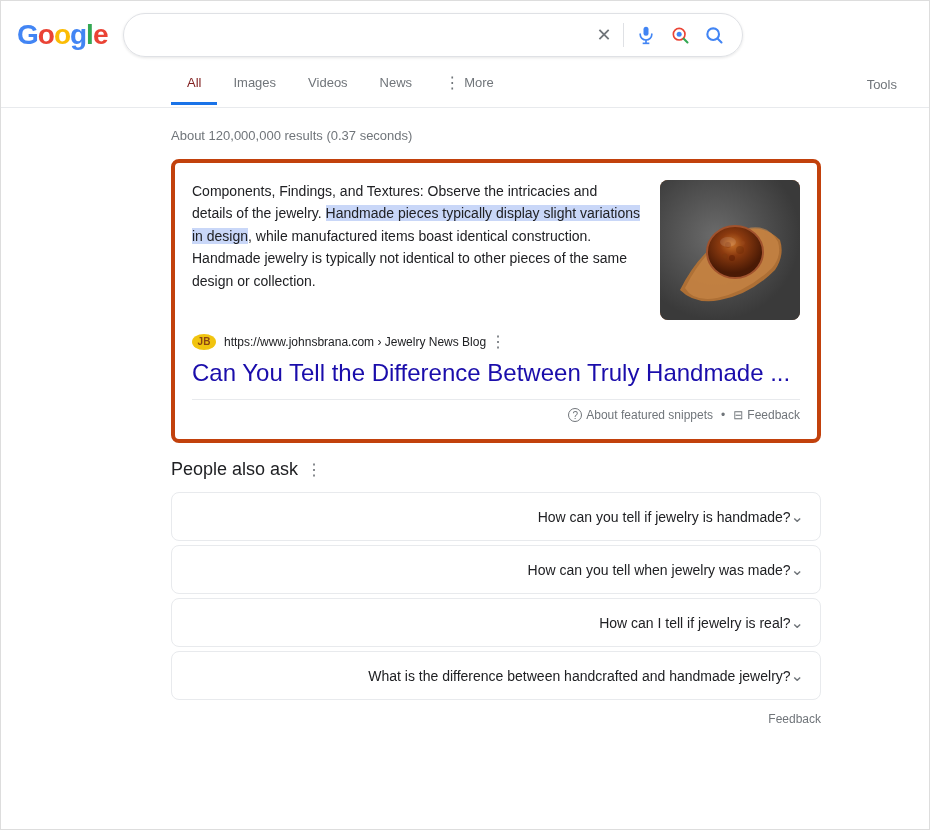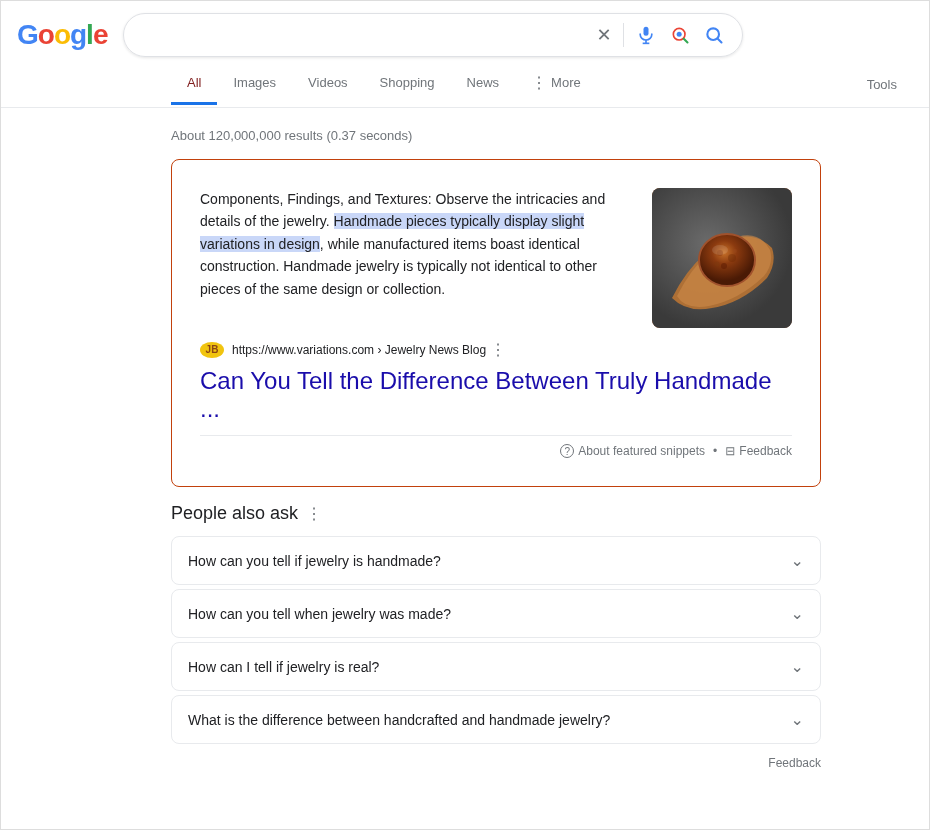--- a/index.html
+++ b/index.html
@@ -115,23 +115,23 @@
       padding: 8px 0 0 170px;
       max-width: 860px;
     }
     .results-count {
       color: #70757a;
       font-size: 13px;
       padding: 12px 0 16px 0;
     }
     
     .featured-snippet {
-      border: 1px solid #c2410c;
+      border: 4px solid #c2410c;
       border-radius: 8px;
-      padding: 28px;
+      padding: 17px;
       margin-bottom: 16px;
       max-width: 650px;
     }
     .snippet-content {
       display: flex;
       gap: 20px;
       align-items: flex-start;
     }
     .snippet-text {
       flex: 1;
@@ -235,21 +235,21 @@
       color: #70757a;
       cursor: pointer;
       font-size: 16px;
     }
     .paa-item {
       border: 1px solid #e8eaed;
       border-radius: 8px;
       margin-bottom: 4px;
       display: flex;
       align-items: center;
-      justify-content: space-between;
+      justify-content: flex-end;
       padding: 14px 16px;
       cursor: pointer;
       background: #fff;
     }
     .paa-question {
       font-size: 14px;
       color: #202124;
     }
     .chevron-icon {
       color: #70757a;
@@ -315,23 +315,20 @@
     <a class="nav-tab active" href="#">
       <span>All</span>
     </a>
     <a class="nav-tab" href="#">
       <span>Images</span>
     </a>
     <a class="nav-tab" href="#">
       <span>Videos</span>
     </a>
     <a class="nav-tab" href="#">
-      <span>Shopping</span>
-    </a>
-    <a class="nav-tab" href="#">
       <span>News</span>
     </a>
     <a class="nav-tab" href="#">
       <span style="font-size:16px; color:#70757a;">⋮</span>
       <span>More</span>
     </a>
     <div class="tools-tab">
       <span>Tools</span>
     </div>
   </div>
@@ -375,21 +372,21 @@
 
             <ellipse cx="68" cy="62" rx="8" ry="5" fill="white" opacity="0.12"></ellipse>
           </svg>
         </div>
       </div>
 
       <div class="source-row">
         <div class="source-favicon">JB</div>
         <div class="source-info">
           <div class="source-url">
-            <span class="source-url-text">https://www.variations.com › Jewelry News Blog</span>
+            <span class="source-url-text">https://www.johnsbrana.com › Jewelry News Blog</span>
             <span class="three-dot">⋮</span>
           </div>
         </div>
       </div>
 
       <a class="result-title" href="#">
         <span>Can You Tell the Difference Between Truly Handmade ...</span>
       </a>
 
       <div class="snippet-footer">

